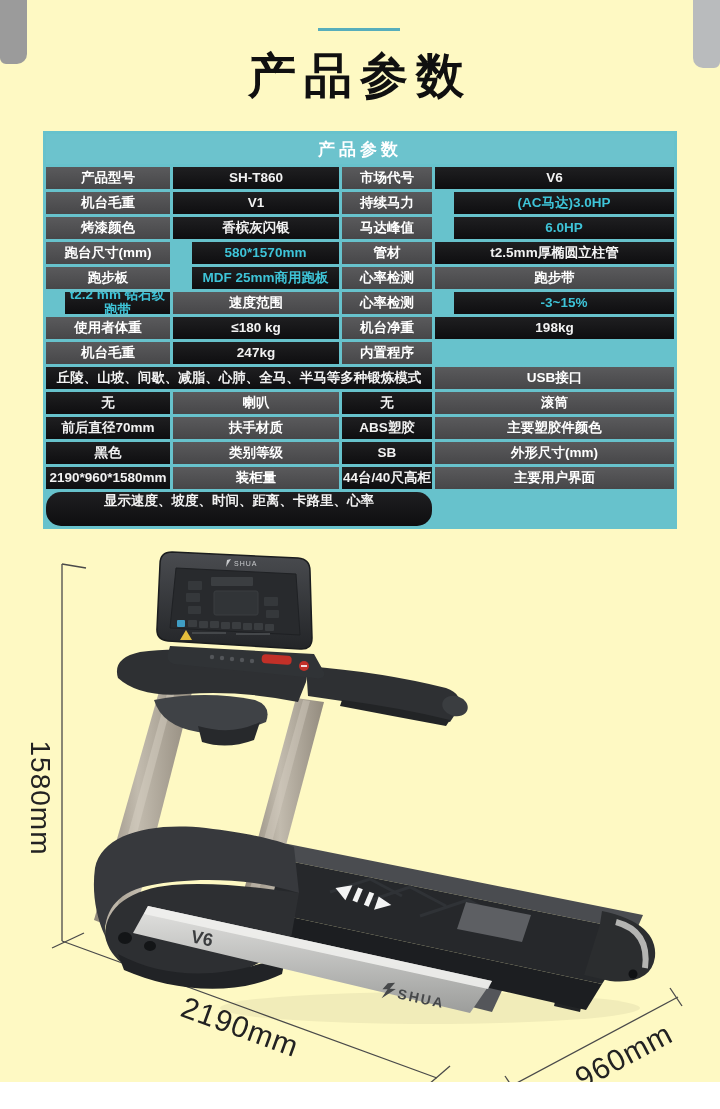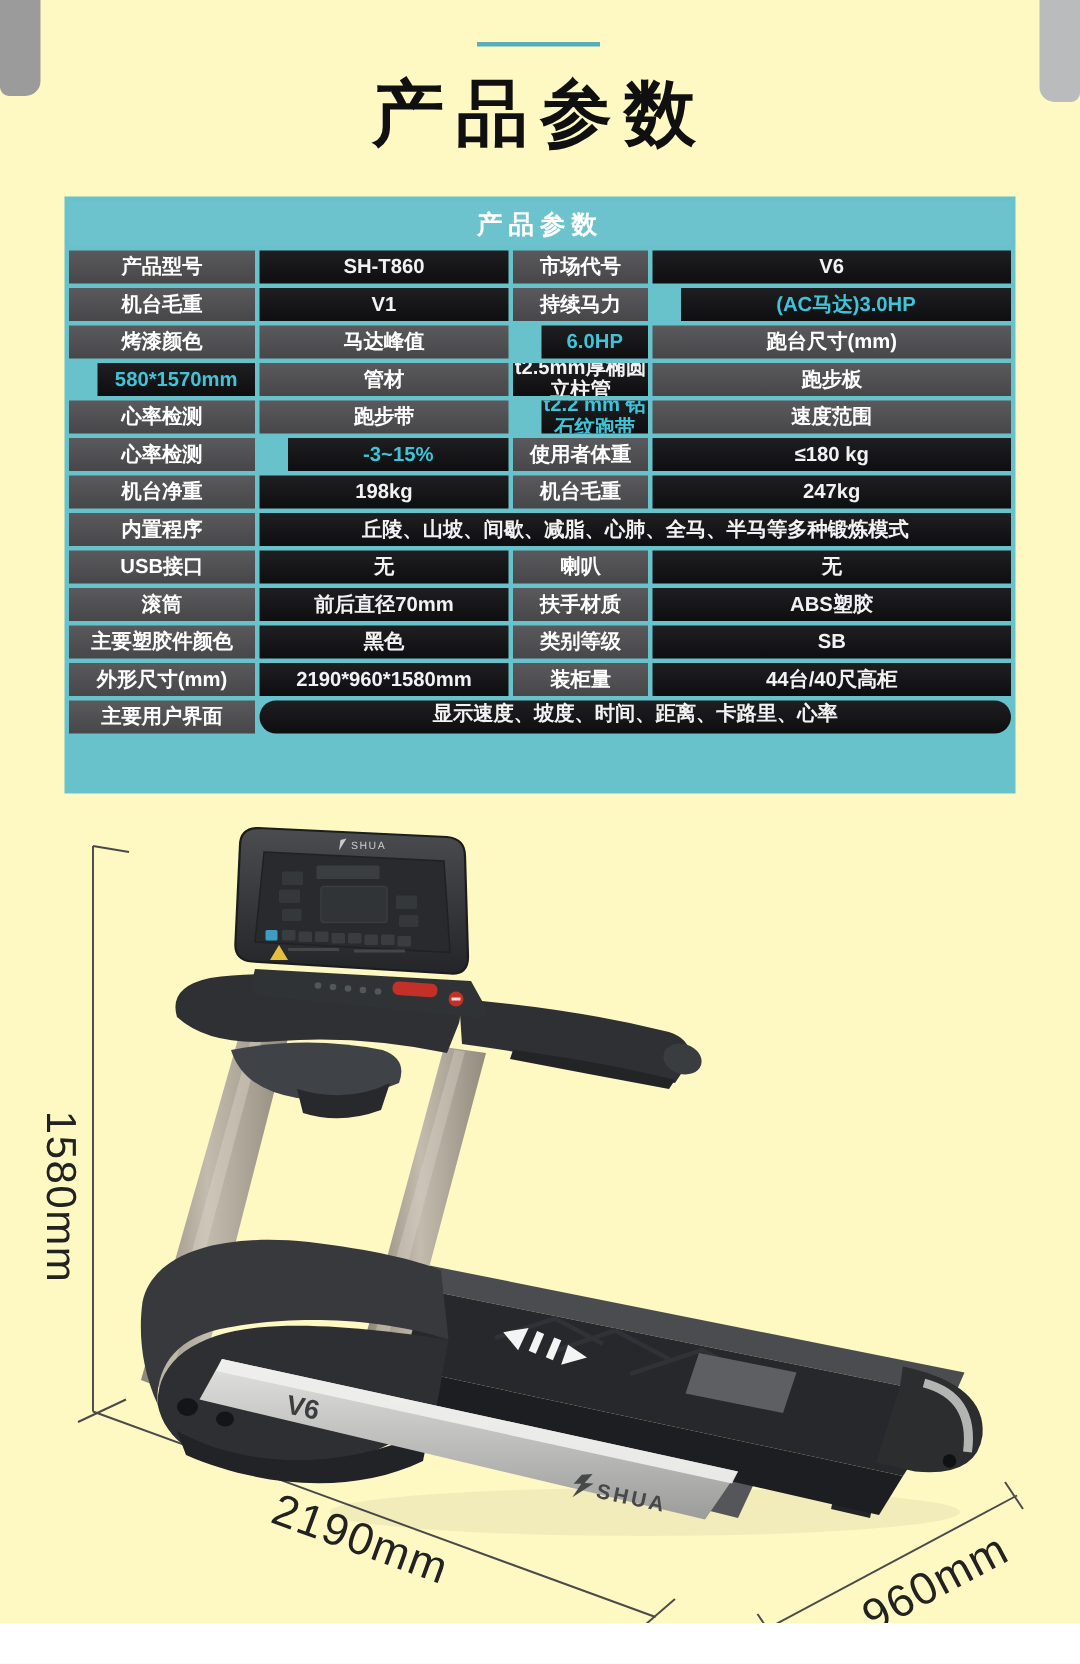--- a/index.html
+++ b/index.html
@@ -55,27 +55,29 @@
 
   <div class="cell label">产品型号</div>
       <div class="cell value">SH-T860</div>
       <div class="cell label">市场代号</div>
       <div class="cell value">V6</div>
       <div class="cell label">机台毛重</div>
       <div class="cell value">V1</div>
       <div class="cell label">持续马力</div>
       <div class="cell value accent">(AC马达)3.0HP</div>
       <div class="cell label">烤漆颜色</div>
+      <div class="cell value">香槟灰闪银</div>
       <div class="cell label">马达峰值</div>
       <div class="cell value accent">6.0HP</div>
       <div class="cell label">跑台尺寸(mm)</div>
       <div class="cell value accent">580*1570mm</div>
       <div class="cell label">管材</div>
       <div class="cell value">t2.5mm厚椭圆立柱管</div>
       <div class="cell label">跑步板</div>
+      <div class="cell value accent">MDF 25mm商用跑板</div>
       <div class="cell label">心率检测</div>
       <div class="cell label">跑步带</div>
       <div class="cell value accent">t2.2 mm  钻石纹跑带</div>
       <div class="cell label">速度范围</div>
       <div class="cell label">心率检测</div>
       <div class="cell value accent">-3~15%</div>
       <div class="cell label">使用者体重</div>
       <div class="cell value">≤180 kg</div>
       <div class="cell label">机台净重</div>
       <div class="cell value">198kg</div>

